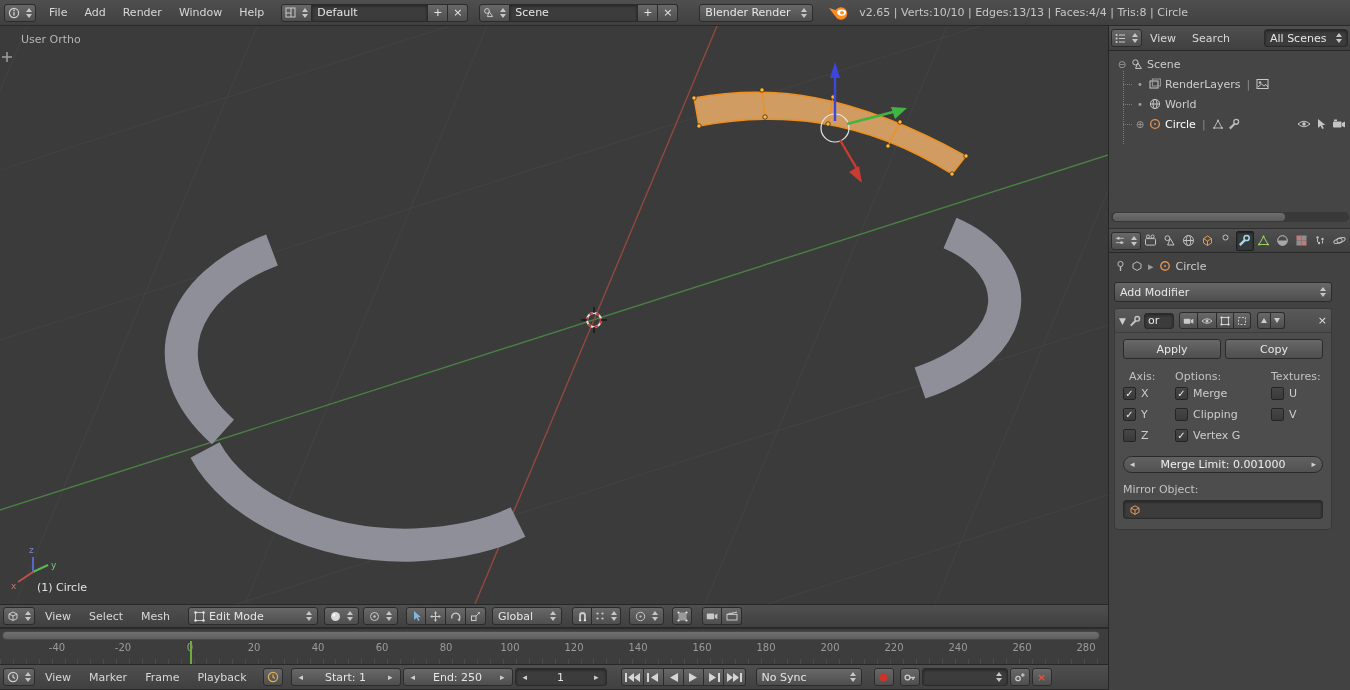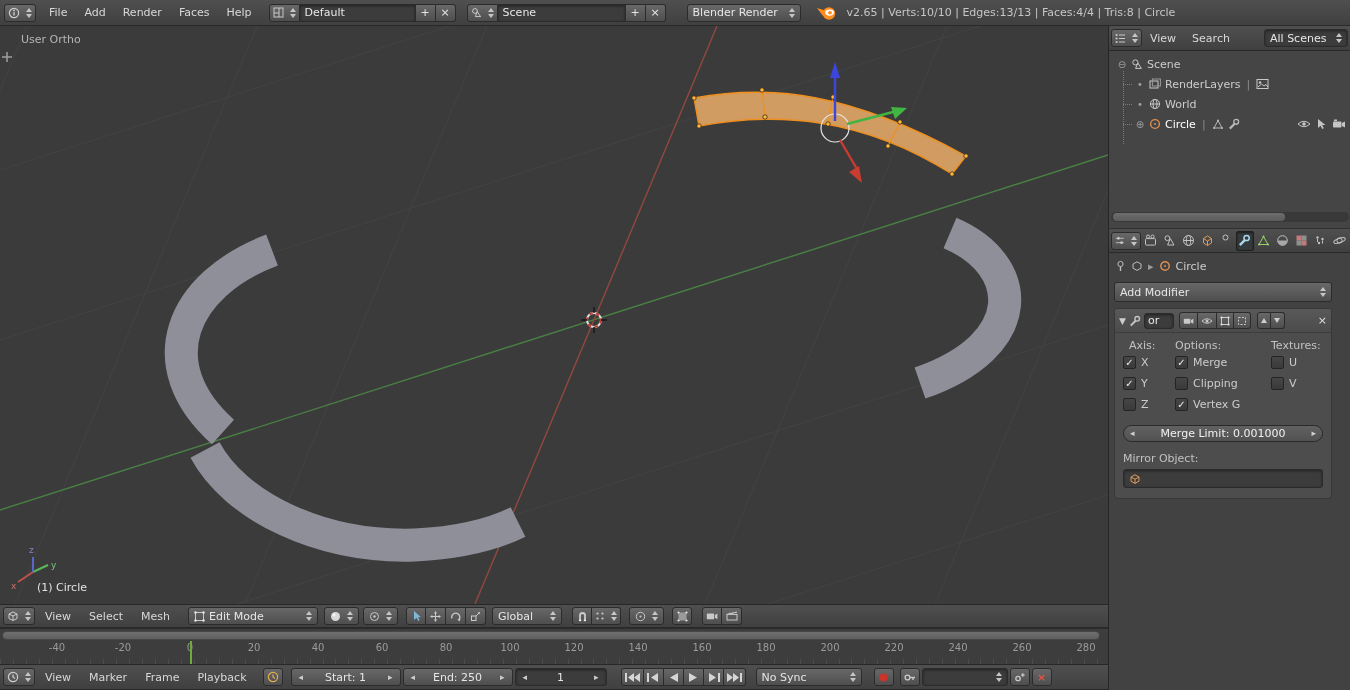--- a/index.html
+++ b/index.html
@@ -100,21 +100,21 @@
       <svg class="ic" width="12" height="12" viewBox="0 0 12 12">
         <circle cx="6" cy="6" r="4.6" fill="none" stroke="#cfcfcf" stroke-width="1.2"></circle>
         <line x1="6" y1="5.2" x2="6" y2="8.6" stroke="#cfcfcf" stroke-width="1.4"></line>
         <circle cx="6" cy="3.4" r="0.9" fill="#cfcfcf"></circle>
       </svg>
       <span class="ud"></span>
     </div>
     <span class="menu">File</span>
     <span class="menu">Add</span>
     <span class="menu">Render</span>
-    <span class="menu">Faces</span>
+    <span class="menu">Window</span>
     <span class="menu">Help</span>
 
     <div class="row" style="margin-left:8px">
       <div class="btn tool grp-l">
         <svg class="ic" width="11" height="11" viewBox="0 0 11 11">
           <rect x="1" y="1" width="9" height="9" fill="none" stroke="#c9c9c9"></rect>
           <line x1="6" y1="1" x2="6" y2="10" stroke="#c9c9c9"></line>
           <line x1="1" y1="6" x2="6" y2="6" stroke="#c9c9c9"></line>
         </svg>
         <span class="ud"></span>
@@ -499,22 +499,30 @@
               <span class="tri-up"></span>
             </div>
           <div class="btn tool grp-r" style="height:17px; min-width:14px">
               <span class="tri-down"></span>
             </div>
         </span>
         <span style="margin-left:auto; color:#dedede">×</span>
       </div>
 
       <div id="mod-body">
-
-        <div class="grid3" style="margin-top:0; color:#c2c2c2">
+        <div class="row" style="gap:4px">
+          <div class="btn" style="flex:1; justify-content:center; height:20px">
+            <span>Apply</span>
+          </div>
+          <div class="btn" style="flex:1; justify-content:center; height:20px">
+            <span>Copy</span>
+          </div>
+        </div>
+
+        <div class="grid3" style="margin-top:11px; color:#c2c2c2">
           <span style="padding-left:6px">Axis:</span>
           <span>Options:</span>
           <span>Textures:</span>
         </div>
 
         <div class="grid3">
           <div class="cb">
             <span class="cbx"><span>✓</span></span>
             <span>X</span>
           </div>

